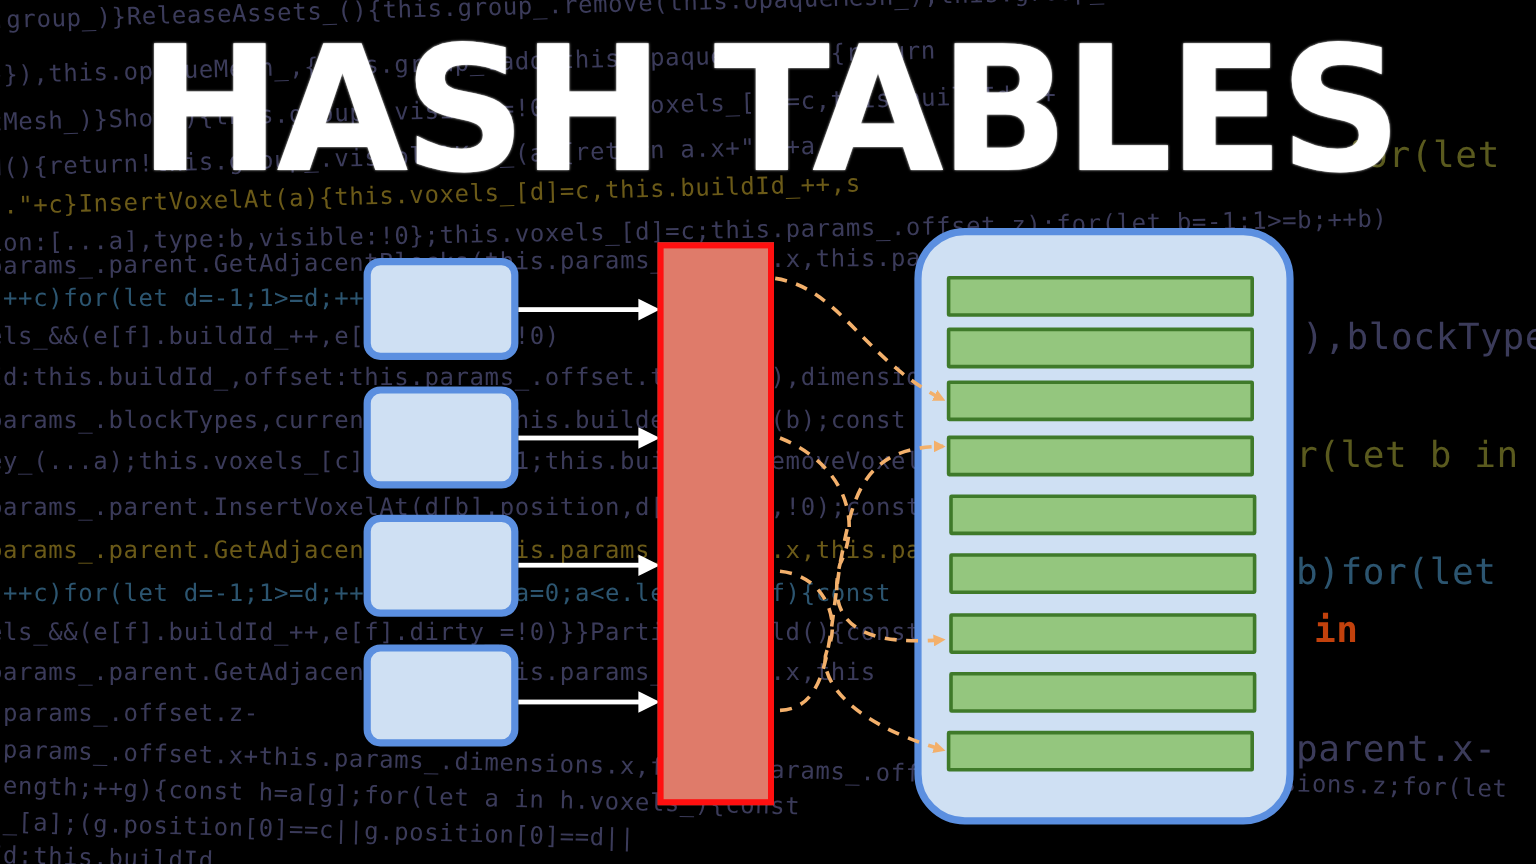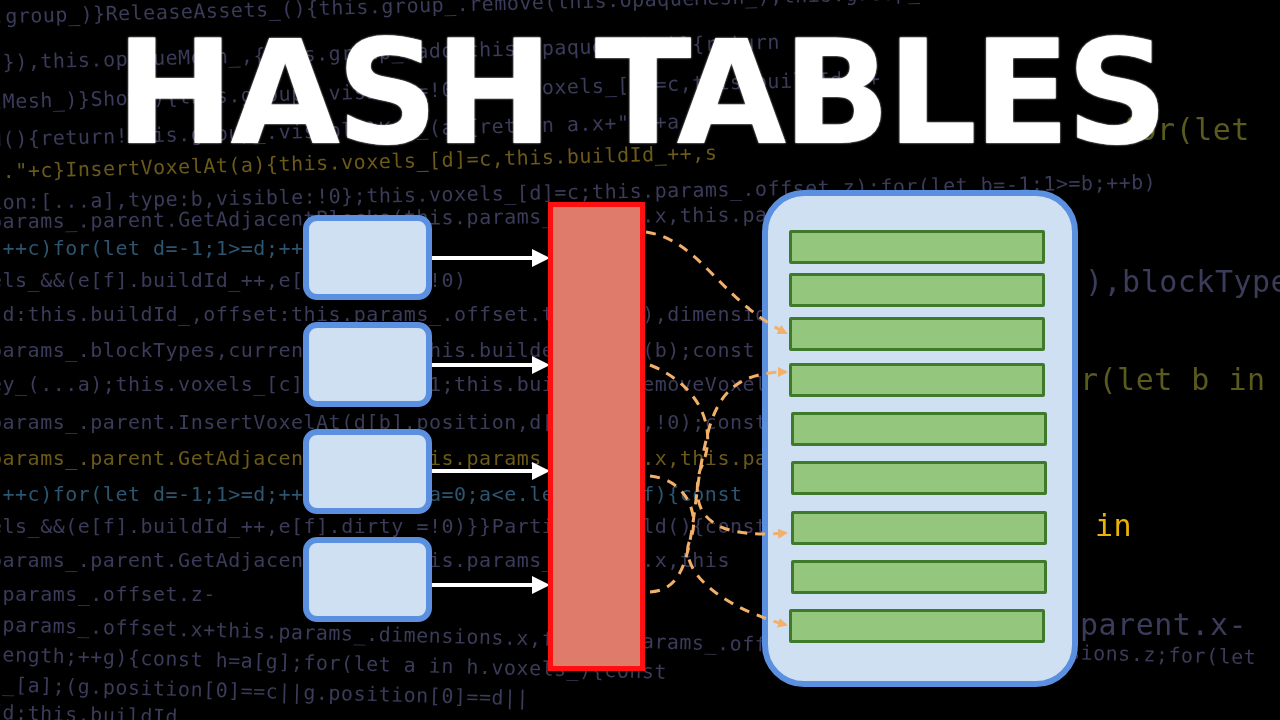--- a/index.html
+++ b/index.html
@@ -52,21 +52,22 @@
   <div class="code-line" style="left:-10px;top:548px;"><span>params_.parent.GetAdjacentBlocks(this.params_.offset.x,this</span></div>
   <div class="code-line" style="left:-10px;top:582px;"><span>.params_.offset.z-</span></div>
   <div class="code-line" style="left:-10px;top:612px;transform:rotate(1.5deg);transform-origin:left;"><span>.params_.offset.x+this.params_.dimensions.x,f=this.params_.offset.z+this.params_.dimensions.z;for(let</span></div>
   <div class="code-line" style="left:-10px;top:642px;transform:rotate(1.5deg);transform-origin:left;"><span>length;++g){const h=a[g];for(let a in h.voxels_){const</span></div>
   <div class="code-line" style="left:-10px;top:672px;transform:rotate(1.5deg);transform-origin:left;"><span>s_[a];(g.position[0]==c||g.position[0]==d||</span></div>
   <div class="code-line" style="left:-10px;top:700px;transform:rotate(1.5deg);transform-origin:left;"><span>Id:this.buildId_</span></div>
 
   <div class="code-line right-line" style="left:1120px;top:112px;"><span class="lt">for(let</span></div>
   <div class="code-line right-line" style="left:1085px;top:264px;"><span>),blockType</span></div>
   <div class="code-line right-line" style="left:1080px;top:362px;text-align:center;"><span class="lt">r(let b in</span></div>
-  <div class="code-line right-line" style="left:1095px;top:508px;color:#eab308;"><span>in</span></div>
+  <div class="code-line right-line" style="left:1080px;top:460px;"><span class="kw">b)for(let</span></div>
+  <div class="code-line right-line" style="left:1095px;top:508px;color:#c2410c;font-weight:bold;"><span>in</span></div>
   <div class="code-line right-line" style="left:1080px;top:607px;"><span>parent.x-</span></div>
 </div>
 
 <div class="title">HASH TABLES</div>
 
 <div class="key-box" style="top:215px;"></div>
 <div class="key-box" style="top:322px;"></div>
 <div class="key-box" style="top:429px;"></div>
 <div class="key-box" style="top:537px;"></div>
 

